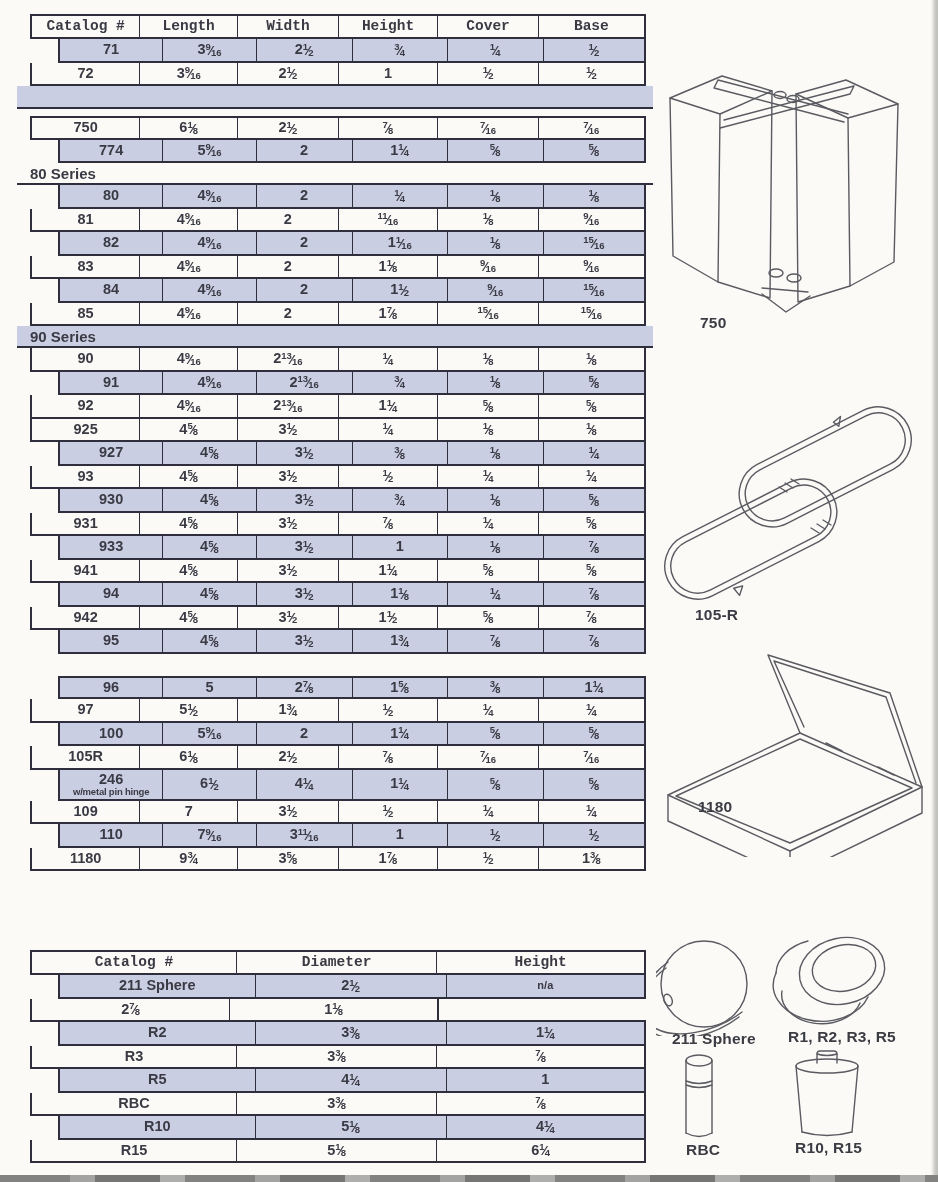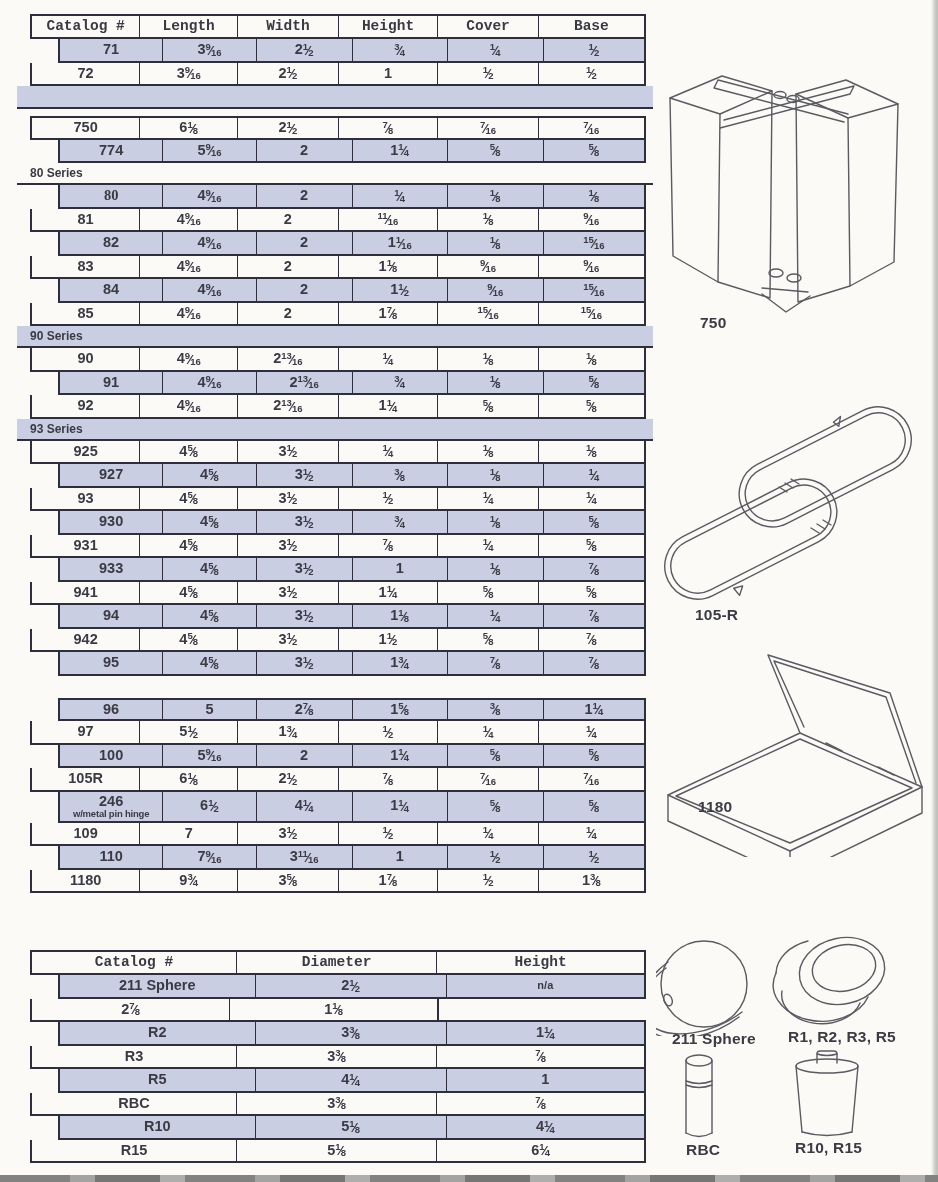--- a/index.html
+++ b/index.html
@@ -20,21 +20,21 @@
   .row{display:flex;box-sizing:border-box;height:23.5px;border-bottom:2px solid var(--line);align-items:stretch;background:transparent;}
   .row.header{height:25px;font-family:Liberation Mono, monospace;}
   .row.tall{height:31px;}
   .row.band{height:23px;}
   .row.section{height:22px;align-items:center;}
   .row.shaded{background:var(--shade);margin-left:28px;}
   .row.bt{border-top:2.5px solid var(--line);}
   .gaprow{border:none;background:transparent;}
 
   .row.band,.row.section{margin-left:-13px;width:calc(100% + 20px);}
-  .row.section span{padding-left:13px;font-weight:bold;font-size:12px;color:var(--ink);}
+  .row.section span{padding-left:13px;font-weight:bold;font-size:15px;color:var(--ink);}
 
   .cell{box-sizing:border-box;display:flex;flex-direction:row;align-items:center;justify-content:center;
         font-size:14.5px;font-weight:bold;color:var(--ink);border-right:1.6px solid var(--line);
         line-height:1.05;text-align:center;}
   .row .cell:first-child{border-left:2px solid var(--line);}
   .row .cell:last-child{border-right:2px solid var(--line);}
   .cell.small{font-size:11px;}
 
   .fr{white-space:nowrap;}
   .fr sup{font-size:9.5px;vertical-align:0.5em;}
@@ -121,21 +121,21 @@
           <span class="fr"><sup>5</sup><span class="sl">⁄</span><sub>8</sub></span>
         </div>
         <div class="cell" style="width: 17.4%;">
           <span class="fr"><sup>5</sup><span class="sl">⁄</span><sub>8</sub></span>
         </div>
       </div>
       <div class="row section">
         <span>80 Series</span>
       </div>
       <div class="row data shaded">
-        <div class="cell" style="width: 17.9%; font-family: Liberation Serif, serif;">80</div>
+        <div class="cell" style="width: 17.9%;">80</div>
         <div class="cell" style="width: 15.9%;">4 <span class="fr"><sup>9</sup><span class="sl">⁄</span><sub>16</sub></span></div>
         <div class="cell" style="width: 16.3%;">2</div>
         <div class="cell" style="width: 16.2%;">
           <span class="fr"><sup>1</sup><span class="sl">⁄</span><sub>4</sub></span>
         </div>
         <div class="cell" style="width: 16.3%;">
           <span class="fr"><sup>1</sup><span class="sl">⁄</span><sub>8</sub></span>
         </div>
         <div class="cell" style="width: 17.4%;">
           <span class="fr"><sup>1</sup><span class="sl">⁄</span><sub>8</sub></span>
@@ -238,23 +238,20 @@
         <div class="cell" style="width: 17.9%;">92</div>
         <div class="cell" style="width: 15.9%;">4 <span class="fr"><sup>9</sup><span class="sl">⁄</span><sub>16</sub></span></div>
         <div class="cell" style="width: 16.3%;">2 <span class="fr"><sup>13</sup><span class="sl">⁄</span><sub>16</sub></span></div>
         <div class="cell" style="width: 16.2%;">1 <span class="fr"><sup>1</sup><span class="sl">⁄</span><sub>4</sub></span></div>
         <div class="cell" style="width: 16.3%;">
           <span class="fr"><sup>5</sup><span class="sl">⁄</span><sub>8</sub></span>
         </div>
         <div class="cell" style="width: 17.4%;">
           <span class="fr"><sup>5</sup><span class="sl">⁄</span><sub>8</sub></span>
         </div>
-      </div>
-      <div class="row section shaded">
-        <span>93 Series</span>
       </div>
       <div class="row data">
         <div class="cell" style="width: 17.9%;">925</div>
         <div class="cell" style="width: 15.9%;">4 <span class="fr"><sup>5</sup><span class="sl">⁄</span><sub>8</sub></span></div>
         <div class="cell" style="width: 16.3%;">3 <span class="fr"><sup>1</sup><span class="sl">⁄</span><sub>2</sub></span></div>
         <div class="cell" style="width: 16.2%;">
           <span class="fr"><sup>1</sup><span class="sl">⁄</span><sub>4</sub></span>
         </div>
         <div class="cell" style="width: 16.3%;">
           <span class="fr"><sup>1</sup><span class="sl">⁄</span><sub>8</sub></span>

